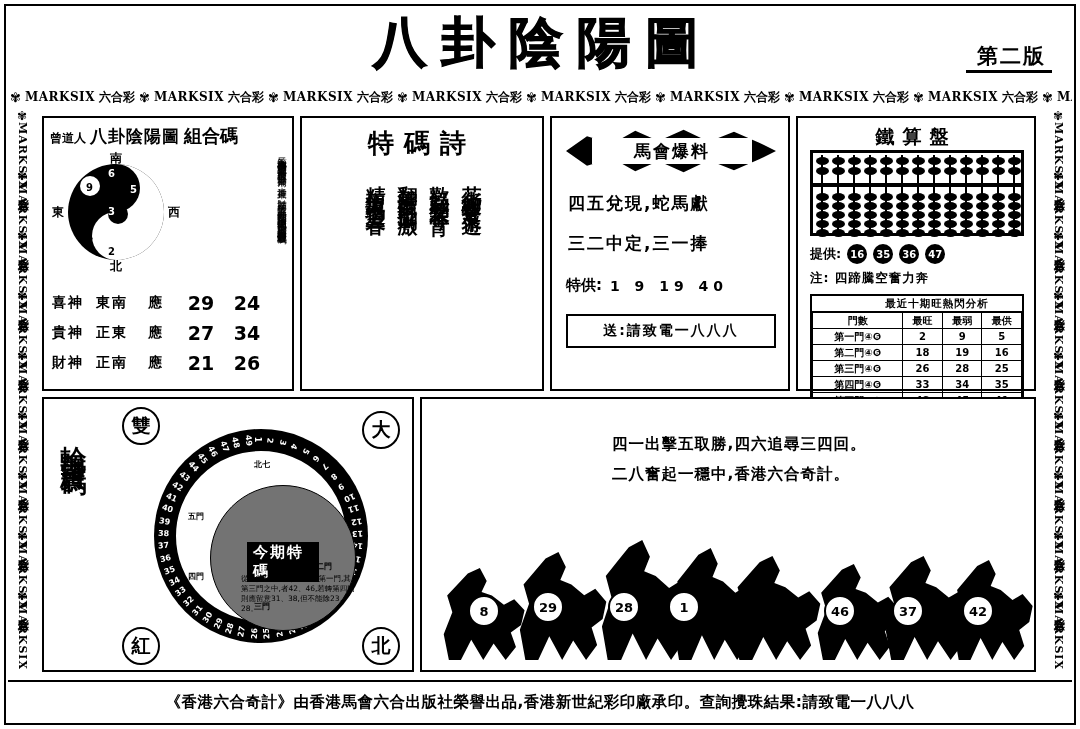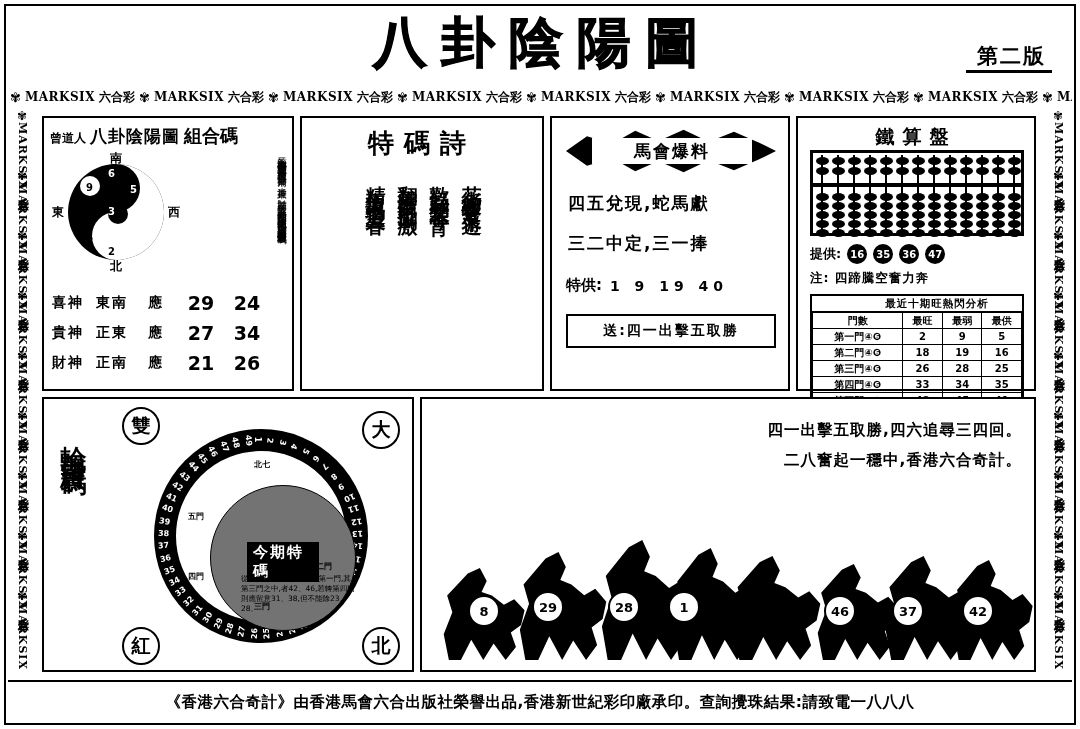--- a/index.html
+++ b/index.html
@@ -101,21 +101,21 @@
   .wheel-in{position:absolute;left:20px;top:20px;width:174px;height:174px;border-radius:50%;background:#fff;border:2px solid #000;box-sizing:border-box;}
   .wheel-in2{position:absolute;left:34px;top:34px;width:146px;height:146px;border-radius:50%;background:#737373;border:1px solid #000;box-sizing:border-box;text-decoration:underline;}
   .wheel-num{position:absolute;font-size:8px;font-weight:bold;color:#fff;transform-origin:center;}
   .wheel-center-lbl{position:absolute;left:50%;top:56px;transform:translateX(-50%);font-size:15px;font-weight:bold;letter-spacing:2px;background:#000;color:#fff;padding:1px 6px;}
   .wheel-txt{position:absolute;left:30px;top:88px;width:116px;font-size:7.5px;line-height:10px;}
   .wheel-dir{position:absolute;font-size:8px;font-weight:bold;}
 
   
   #p-horse{left:420px;top:397px;width:616px;height:275px;}
   .horse-title{position:absolute;left:16px;top:16px;font-size:26px;font-weight:bold;letter-spacing:4px;}
-  .horse-lines{position:absolute;left:190px;top:16px;width:410px;font-size:15.5px;font-weight:bold;line-height:30px;letter-spacing:1px;text-align:right;}
+  .horse-lines{position:absolute;left:190px;top:30px;width:410px;font-size:15.5px;font-weight:bold;line-height:30px;letter-spacing:1px;}
   .horse-art{position:absolute;left:10px;top:100px;width:596px;height:165px;}
   .horse{position:absolute;bottom:4px;background:#000;}
   .hnum{position:absolute;width:28px;height:28px;border-radius:50%;background:#fff;border:2px solid #000;display:flex;align-items:center;justify-content:center;font-size:13px;font-weight:bold;}
   .hnum.plain{background:transparent;border:none;font-size:14px;}
 
   
   .mini-head{position:absolute;left:420px;top:398px;width:130px;height:48px;display:flex;gap:6px;padding:4px 6px;box-sizing:border-box;}
   .mini-head .c{font-size:11px;font-weight:bold;line-height:13px;}
   .mini-box{border:1px solid #000;padding:1px 3px;}
 
@@ -332,21 +332,21 @@
       <div class="lbl">馬會爆料</div>
     </div>
     <div class="bao-line bao-l2">三二中定,三一捧</div>
     <div class="bao-line bao-l1">四五兌現,蛇馬獻</div>
     <div class="bao-special">
       <span>特供:</span>
       <span class="nums">1  9  19  40</span>
     </div>
     <div class="bao-send">
       <span>送:</span>
-      <span>四一出擊五取勝</span>
+      <span>請致電一八八八</span>
     </div>
   </div>
 
   <div class="panel" id="p-abacus">
     <div class="ab-title">鐵算盤</div>
     <div class="ab-frame">
       <div class="ab-bar"></div>
       <div id="abacus-rods">
           <div class="ab-rod" style="left: 8px;"></div>
           <div class="ab-bead" style="left: 3px; top: 4px;"></div>

